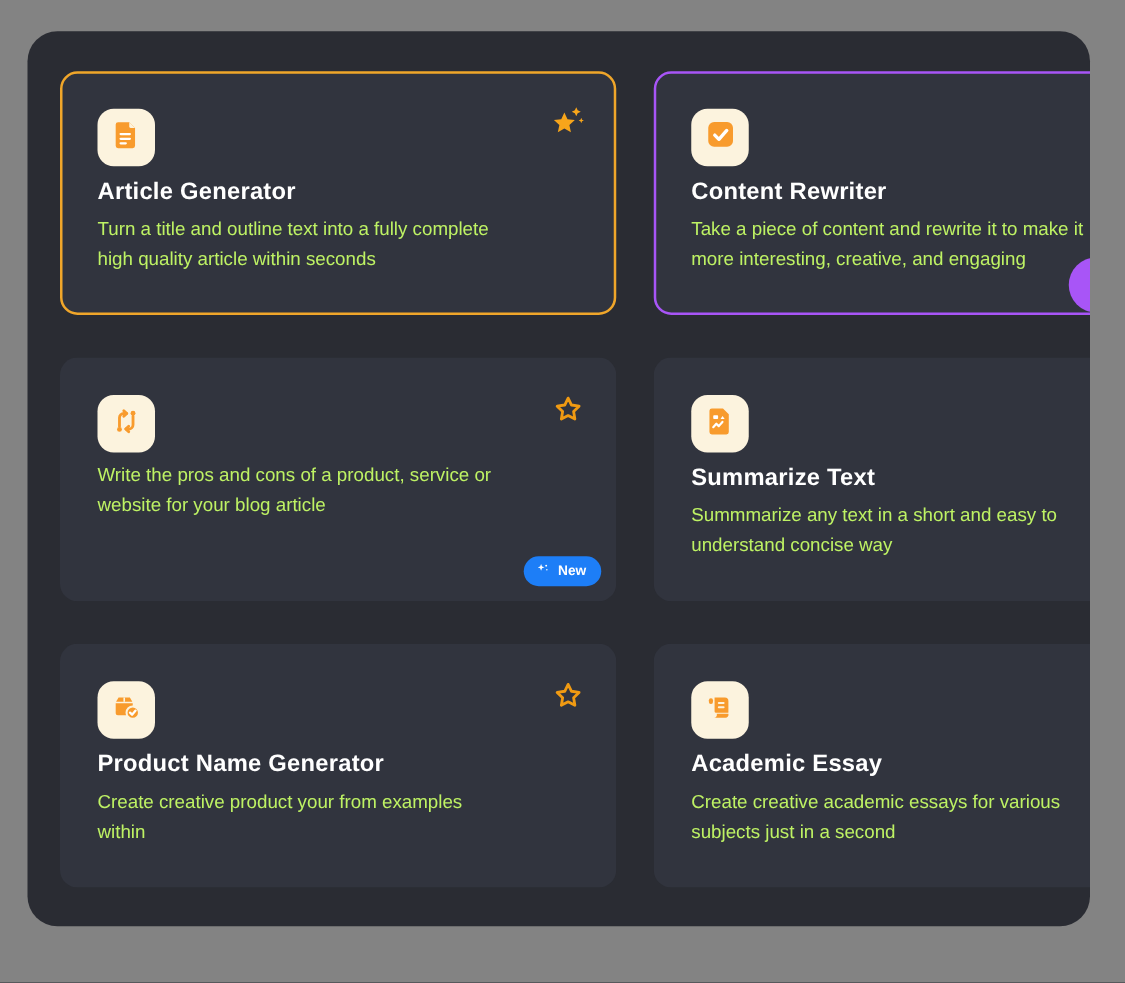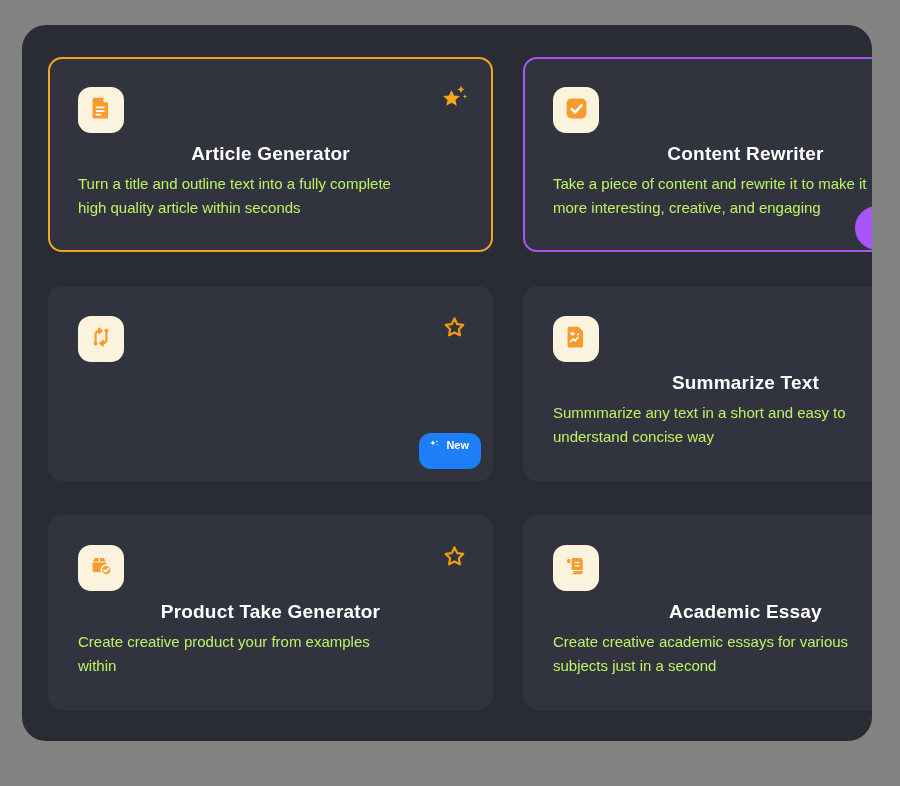--- a/index.html
+++ b/index.html
@@ -48,34 +48,33 @@
     width: 30px; height: 30px;
     display: flex; align-items: center; justify-content: center;
     cursor: pointer;
   }
   .card-title {
     margin-top: 10px;
     font-size: 19px;
     font-weight: 700;
     color: #ffffff;
     letter-spacing: 0.2px;
-    text-align: center;
   }
   .card-desc {
     margin-top: 7px;
     font-size: 15px;
     line-height: 24px;
     color: #bef264;
   }
   .card-desc span { display: block; white-space: nowrap; }
   .badge {
     position: absolute;
     right: 10px; bottom: 10px;
     height: 24px;
-    padding: 0 12px 12px 9px;
+    padding: 0 12px 0 9px;
     border-radius: 12px;
     display: flex; align-items: center; gap: 5px;
     color: #ffffff;
     font-size: 11px;
     font-weight: 700;
   }
   .partial-badge {
     position: absolute;
     left: 330px; top: 147px;
     width: 44px; height: 44px;
@@ -138,20 +137,24 @@
               </g>
               <circle cx="7" cy="18" r="1.8" fill="#f89b2d"></circle>
               <circle cx="17" cy="6" r="1.8" fill="#f89b2d"></circle>
             </svg></span>
     </div>
     <span class="fav">
           <svg viewBox="0 0 24 24" width="27" height="27">
             <path d="M12 4l2.4 4.9 5.4 0.8-3.9 3.8 0.9 5.4-4.8-2.5-4.8 2.5 0.9-5.4-3.9-3.8 5.4-0.8z" fill="none" stroke="#f09a12" stroke-width="2" stroke-linejoin="round"></path>
           </svg>
         </span>
+    <div class="card-desc">
+      <span class="line0">Write the pros and cons of a product, service or</span>
+      <span class="line1">website for your blog article</span>
+    </div>
     <div class="badge" style="background: rgb(29, 126, 247);">
       <span class="badge-icon"><svg viewBox="0 0 24 24" width="13" height="13">
               <path d="M9 4l1.4 3.6L14 9l-3.6 1.4L9 14l-1.4-3.6L4 9l3.6-1.4z" fill="#fff"></path>
               <circle cx="16.5" cy="6.5" r="1.4" fill="#fff"></circle>
               <circle cx="17.5" cy="12.5" r="1.1" fill="#fff"></circle>
             </svg></span>
       <span class="badge-label">New</span>
     </div>
 
   </div>
@@ -180,21 +183,21 @@
               <line x1="10.5" y1="4.6" x2="10.5" y2="7.8" stroke="#fcf3de" stroke-width="1.2"></line>
               <circle cx="16.8" cy="15.8" r="4.6" fill="#f89b2d" stroke="#fcf3de" stroke-width="1.5"></circle>
               <path d="M14.8 15.8l1.5 1.5 2.6-3" stroke="#fff" stroke-width="1.7" fill="none" stroke-linecap="round" stroke-linejoin="round"></path>
             </svg></span>
     </div>
     <span class="fav">
           <svg viewBox="0 0 24 24" width="27" height="27">
             <path d="M12 4l2.4 4.9 5.4 0.8-3.9 3.8 0.9 5.4-4.8-2.5-4.8 2.5 0.9-5.4-3.9-3.8 5.4-0.8z" fill="none" stroke="#f09a12" stroke-width="2" stroke-linejoin="round"></path>
           </svg>
         </span>
-    <div class="card-title">Product Take Generator</div>
+    <div class="card-title">Product Name Generator</div>
     <div class="card-desc">
       <span class="line0">Create creative product your from examples</span>
       <span class="line1">within</span>
     </div>
 
   </div>
       <div class="card">
     <div class="icon-box">
       <span class="tool-icon"><svg viewBox="0 0 24 24" width="26" height="26">
               <rect x="3.8" y="5.2" width="3" height="4.2" rx="1.4" fill="#f89b2d"></rect>

